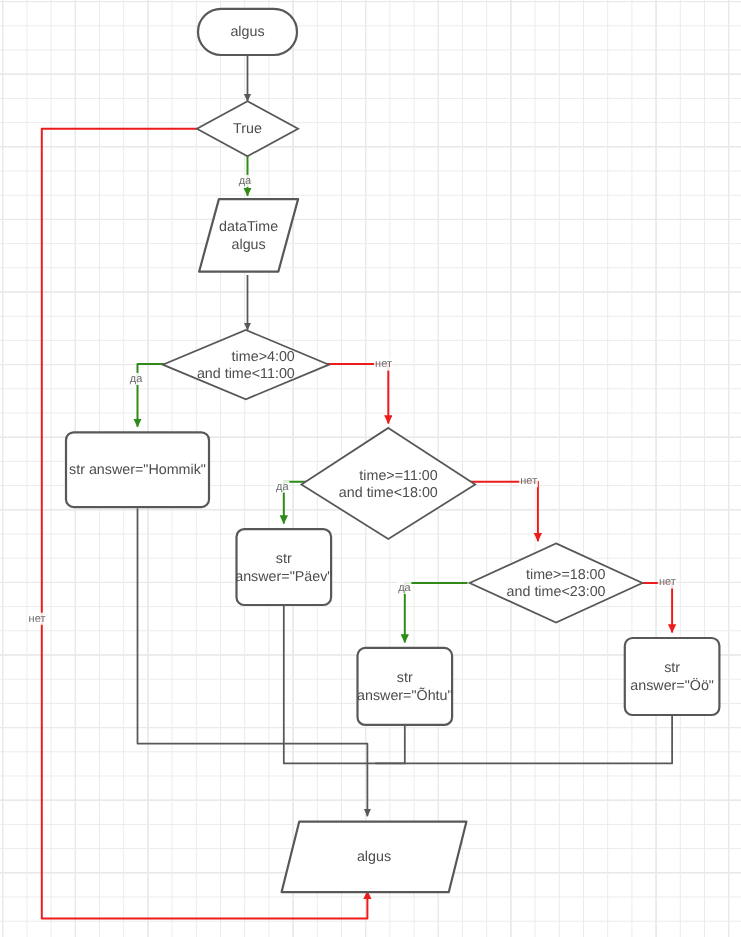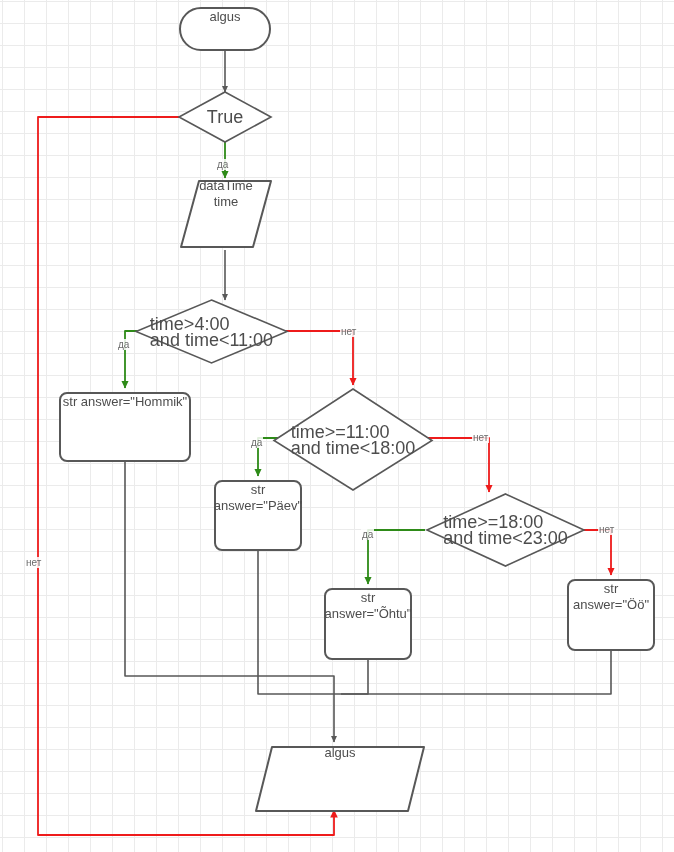--- a/index.html
+++ b/index.html
@@ -26,20 +26,21 @@
     position: absolute;
     left: 0; top: 0;
     width: 674px;
     height: 852px;
     pointer-events: none;
   }
   .node {
     position: absolute;
     box-sizing: border-box;
     display: flex;
+    align-items: center;
     justify-content: center;
     text-align: center;
     color: #4d4d4d;
     font-size: 13px;
     line-height: 16px;
     background: #ffffff;
     border: 2px solid #585858;
     white-space: pre-line;
   }
   .node.terminal {
@@ -73,23 +74,23 @@
     height: 100%;
   }
   .decision .dia-label {
     position: absolute;
     left: 0; top: 0;
     width: 100%;
     height: 100%;
     display: flex;
     align-items: center;
     justify-content: center;
-    text-align: left;
+    text-align: right;
     color: #4d4d4d;
-    font-size: 18px;
+    font-size: 13px;
     line-height: 16px;
     white-space: pre-line;
     z-index: 2;
   }
   .edge-label {
     position: absolute;
     font-size: 10px;
     font-weight: normal;
     color: #6b6b6b;
     background: rgba(255,255,255,0.85);
@@ -158,24 +159,24 @@
       <polygon points="48,2 94,27 48,52 2,27" fill="#ffffff" stroke="#585858" stroke-width="1.6"></polygon>
     </svg>
     <div class="dia-label">True</div>
   </div>
 
   <div class="node io" style="left:179px; top:178px; width:94px; height:72px;">
     <svg class="io-shape" viewBox="0 0 94 72" preserveAspectRatio="none">
       <path d="M20,3 L92,3 L74,69 L2,69 Z" fill="#ffffff" stroke="#585858" stroke-width="2" stroke-linejoin="round" vector-effect="non-scaling-stroke"></path>
     </svg>
     <span class="io-label">dataTime
-time</span>
-  </div>
-
-  <div class="decision" style="left:134px; top:298px; width:155px; height:67px;">
+algus</span>
+  </div>
+
+  <div class="decision" style="left:146px; top:298px; width:155px; height:67px;">
     <svg class="dia-shape" viewBox="0 0 155 67" preserveAspectRatio="none">
       <polygon points="77.5,2 153,33.5 77.5,65 2,33.5" fill="#ffffff" stroke="#585858" stroke-width="1.6"></polygon>
     </svg>
     <div class="dia-label">time&gt;4:00
 and time&lt;11:00</div>
   </div>
 
   <div class="node process" style="left:59px; top:392px; width:132px; height:70px;">
     <span>str answer="Hommik"</span>
   </div>

